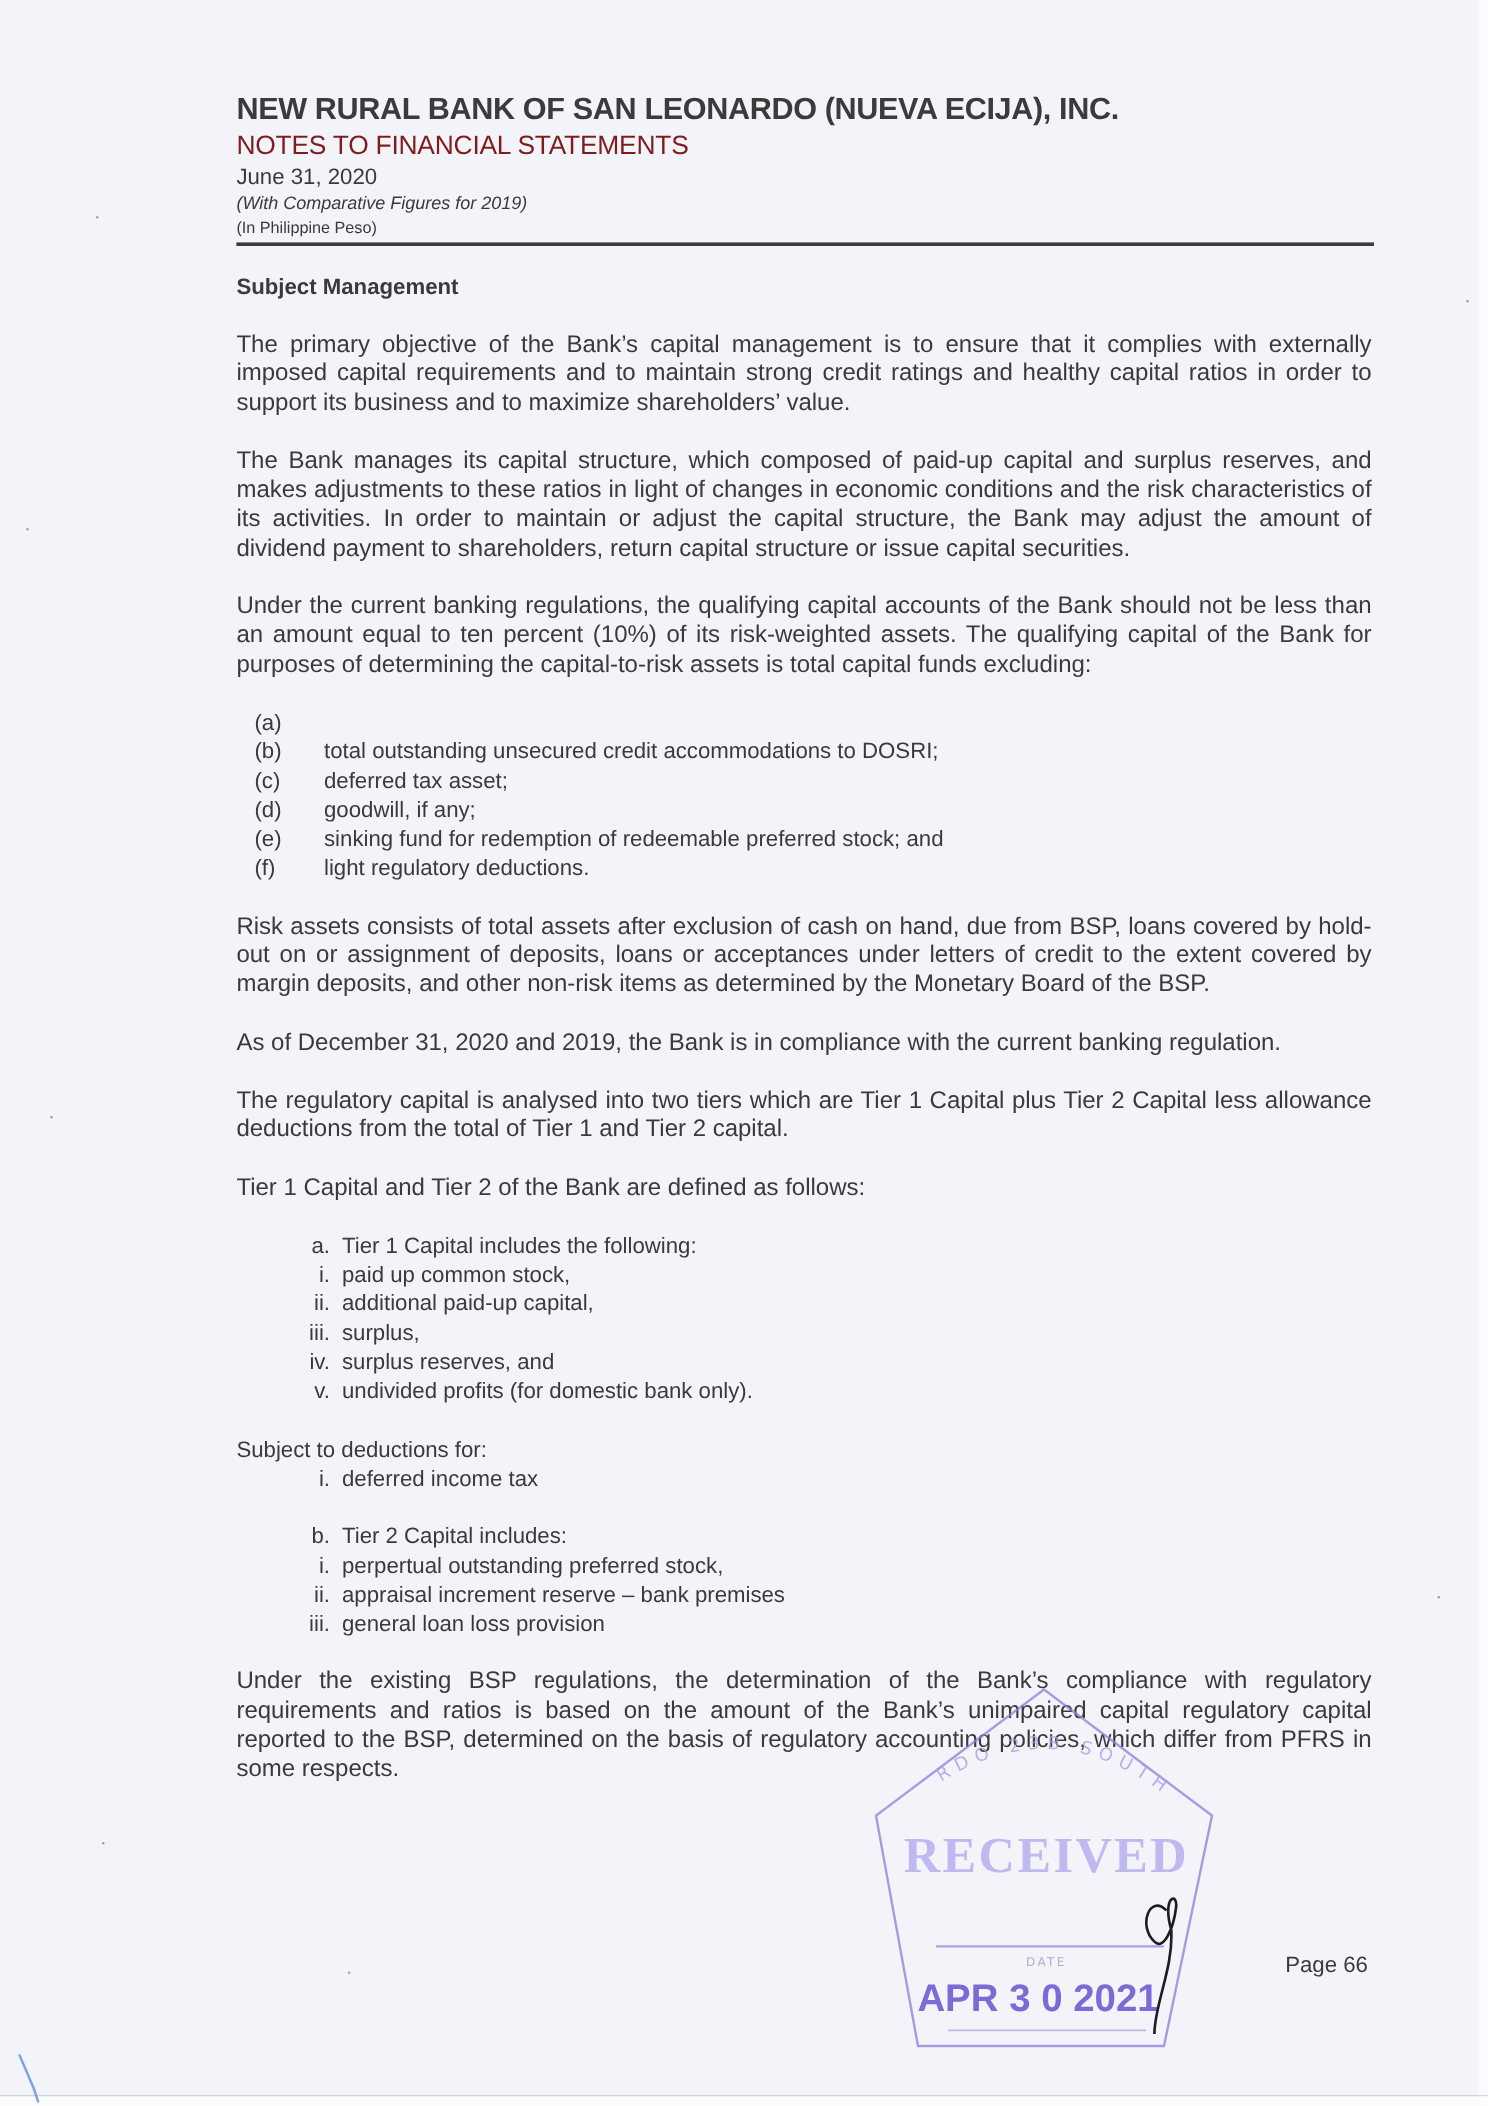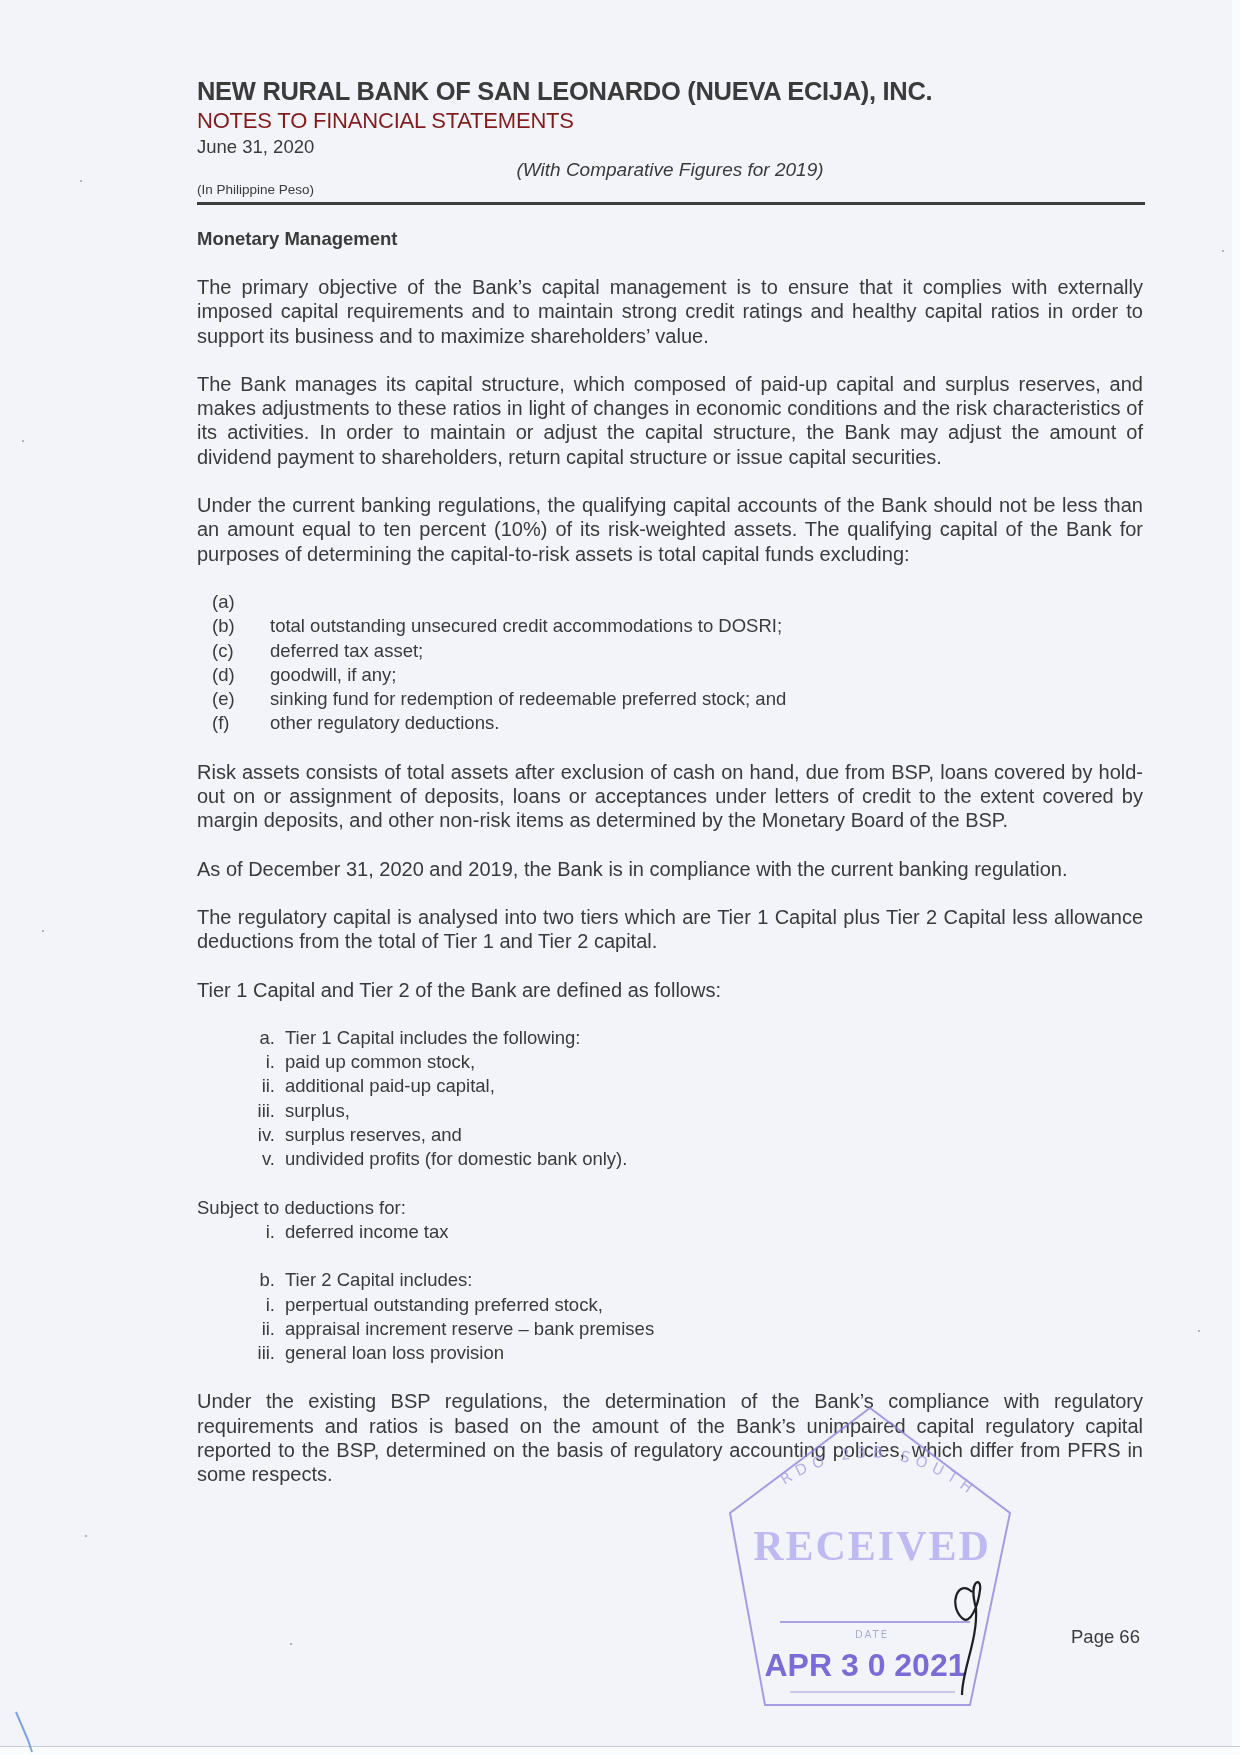--- a/index.html
+++ b/index.html
@@ -58,24 +58,23 @@
       line-height: 27px;
       color: #7f1d1d;
       letter-spacing: -0.2px;
     }
     .hdr-date {
       font-size: 18.5px;
       line-height: 23px;
       margin-top: 1px;
     }
     .hdr-comparative {
-      font-size: 19px;
+      font-size: 15px;
       font-style: italic;
       line-height: 23px;
-      text-align: center;
     }
     .hdr-currency {
       font-size: 13.5px;
       line-height: 17px;
     }
     .hdr-rule {
       height: 3px;
       background: #3c3c3c;
       margin-top: 4px;
       width: 948px;
@@ -168,21 +167,21 @@
 <div class="content">
   <header>
     <div class="hdr-company">NEW RURAL BANK OF SAN LEONARDO (NUEVA ECIJA), INC.</div>
     <div class="hdr-notes">NOTES TO FINANCIAL STATEMENTS</div>
     <div class="hdr-date">June 31, 2020</div>
     <div class="hdr-comparative">(With Comparative Figures for 2019)</div>
     <div class="hdr-currency">(In Philippine Peso)</div>
     <div class="hdr-rule"></div>
   </header>
 
-  <div class="section-title">Monetary Management</div>
+  <div class="section-title">Subject Management</div>
 
   <p class="para gap-lg">The primary objective of the Bank’s capital management is to ensure that it complies with externally imposed capital requirements and to maintain strong credit ratings and healthy capital ratios in order to support its business and to maximize shareholders’ value.</p>
   <p class="para gap-lg">The Bank manages its capital structure, which composed of paid-up capital and surplus reserves, and makes adjustments to these ratios in light of changes in economic conditions and the risk characteristics of its activities. In order to maintain or adjust the capital structure, the Bank may adjust the amount of dividend payment to shareholders, return capital structure or issue capital securities.</p>
   <p class="para gap-lg">Under the current banking regulations, the qualifying capital accounts of the Bank should not be less than an amount equal to ten percent (10%) of its risk-weighted assets. The qualifying capital of the Bank for purposes of determining the capital-to-risk assets is total capital funds excluding:</p>
 
   <ul class="paren-list gap-lg">
     <li>
         <span class="marker">(a)</span>
       </li>
     <li>
@@ -196,21 +195,21 @@
     <li>
         <span class="marker">(d)</span>
         <span>goodwill, if any;</span>
       </li>
     <li>
         <span class="marker">(e)</span>
         <span>sinking fund for redemption of redeemable preferred stock; and</span>
       </li>
     <li>
         <span class="marker">(f)</span>
-        <span>other regulatory deductions.</span>
+        <span>light regulatory deductions.</span>
       </li>
   </ul>
 
   <p class="para gap-lg">Risk assets consists of total assets after exclusion of cash on hand, due from BSP, loans covered by hold-out on or assignment of deposits, loans or acceptances under letters of credit to the extent covered by margin deposits, and other non-risk items as determined by the Monetary Board of the BSP.</p>
   <p class="para gap-lg">As of December 31, 2020 and 2019, the Bank is in compliance with the current banking regulation.</p>
   <p class="para gap-lg">The regulatory capital is analysed into two tiers which are Tier 1 Capital plus Tier 2 Capital less allowance deductions from the total of Tier 1 and Tier 2 capital.</p>
   <p class="para gap-lg">Tier 1 Capital and Tier 2 of the Bank are defined as follows:</p>
 
   <div class="tier-block gap-lg">
     <div class="tier-row">

